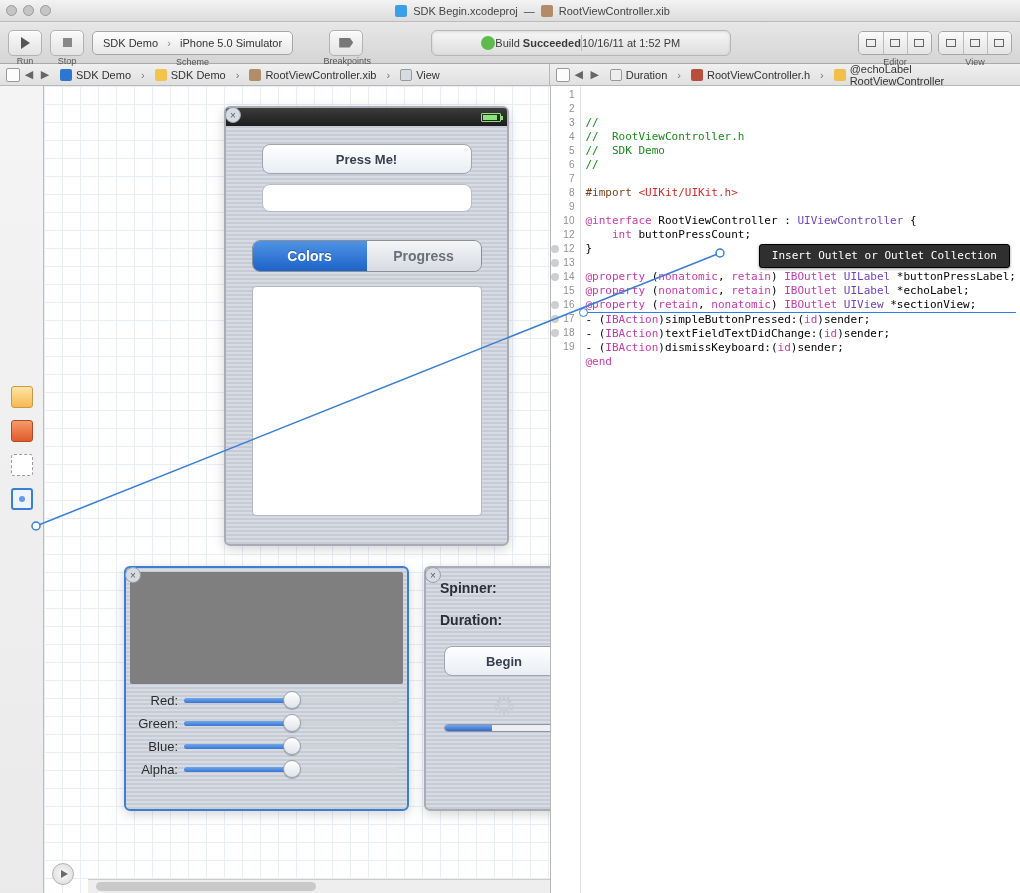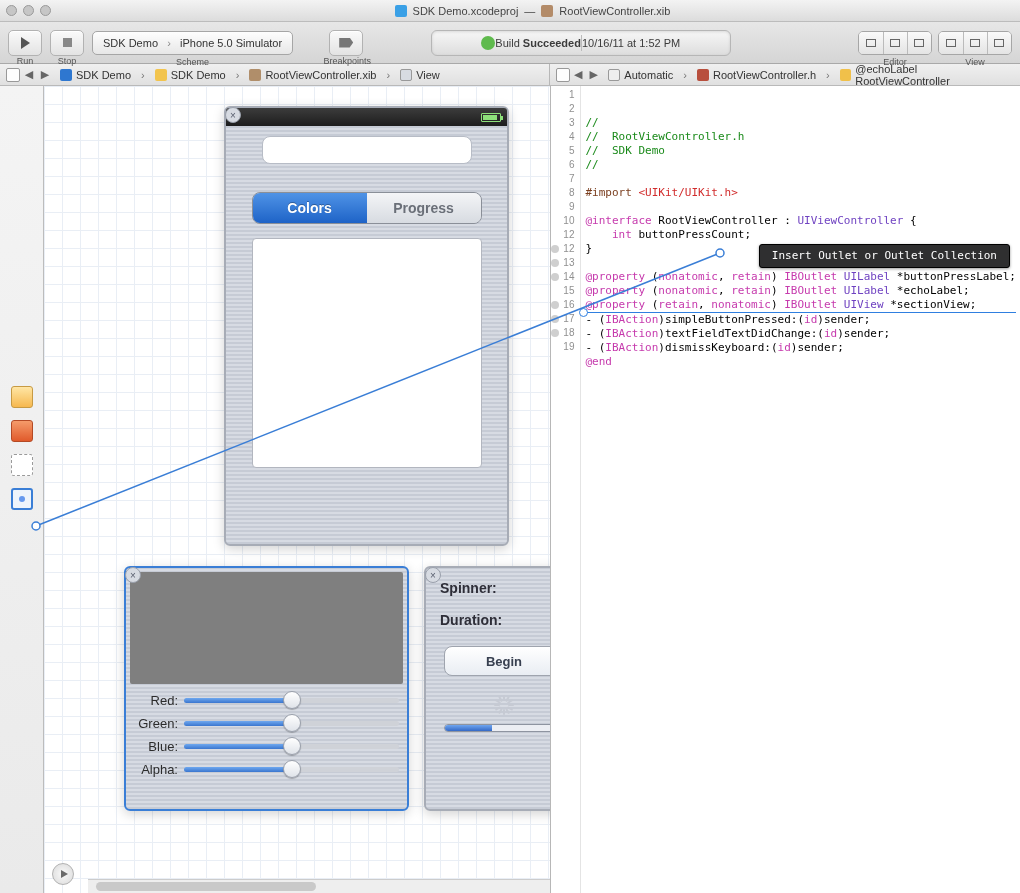--- a/index.html
+++ b/index.html
@@ -123,21 +123,21 @@
 <body>
 
 <div class="titlebar">
   <div class="traffic">
     <span></span>
     <span></span>
     <span></span>
   </div>
   <div class="title-center">
     <span class="doc-icon"></span>
-    <span>SDK Demo.xcodeproj</span>
+    <span>SDK Begin.xcodeproj</span>
     <span>—</span>
     <span class="nib-icon"></span>
     <span>RootViewController.xib</span>
   </div>
 </div>
 
 <div class="toolbar">
   <div style="position:relative">
     <div class="tb-btn">
         <div class="play-glyph"></div>
@@ -232,21 +232,21 @@
         <span class="jb-icon" style="background:#d7dbe2;border:1px solid #999"></span>
         <span>View</span>
       </span>
   </div>
   <div class="jumpbar" style="width:470px">
     <span class="mini-ico"></span>
     <span class="arrow">◀</span>
     <span class="arrow">▶</span>
     <span class="jb-seg">
         <span class="jb-icon" style="background:#eee;border:1px solid #999"></span>
-        <span>Automatic</span>
+        <span>Duration</span>
       </span>
       <span class="jb-sep"></span>
     <span class="jb-seg">
         <span class="jb-icon jb-red"></span>
         <span>RootViewController.h</span>
       </span>
       <span class="jb-sep"></span>
     <span class="jb-seg">
         <span class="jb-icon" style="background:#f0c04a"></span>
         <span>@echoLabel RootViewController</span>
@@ -266,20 +266,21 @@
   </div>
 
   <div class="canvas-pane">
     <div class="grid"></div>
 
     <div class="ib-view phone">
       <div class="ib-close">×</div>
       <div class="statusbar">
           <div class="battery"></div>
         </div>
+      <button class="ios-btn">Press Me!</button>
       <input class="ios-field" style="">
       <div class="seg-ctrl">
         <div class="seg-active">Colors</div>
         <div class="seg-inactive">Progress</div>
       </div>
       <div class="content-box"></div>
     </div>
 
     <div class="ib-view colorsview">
       <div class="ib-close">×</div>

